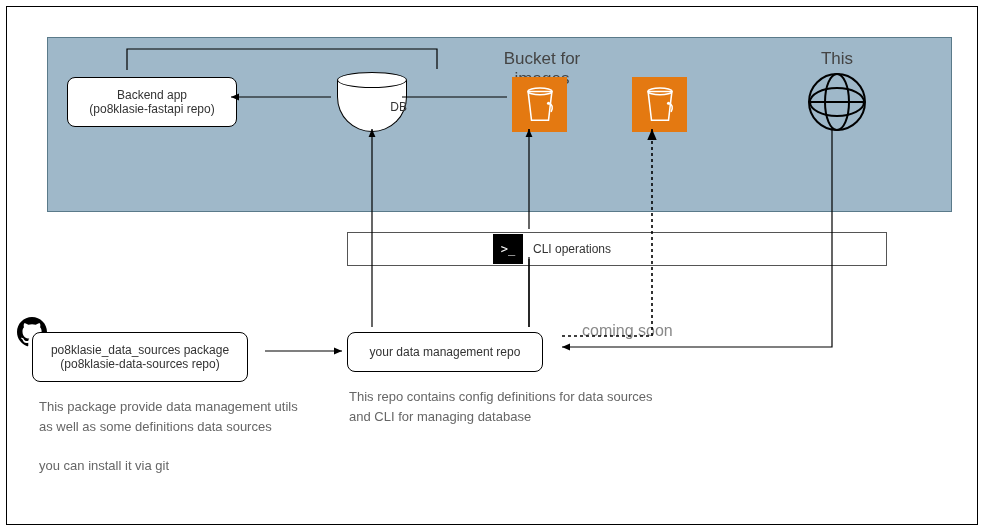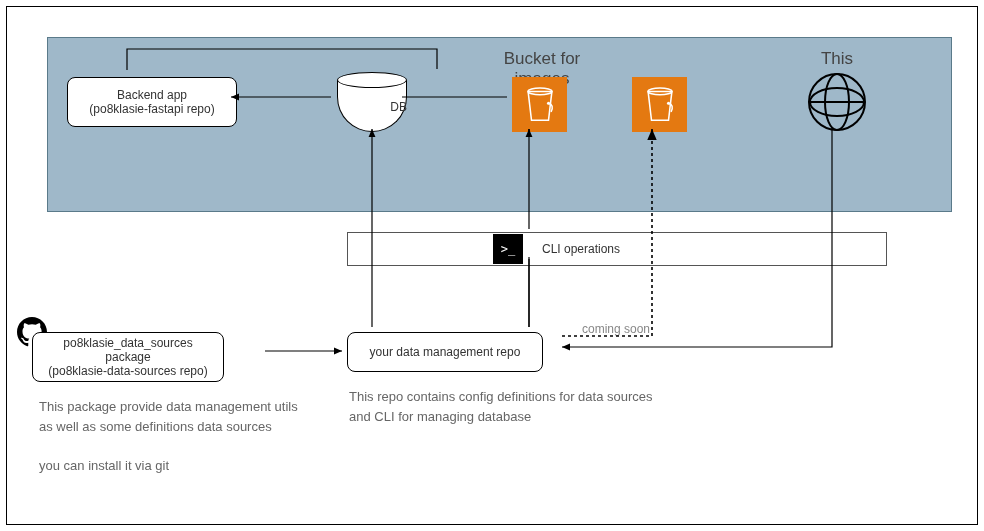--- a/index.html
+++ b/index.html
@@ -13,28 +13,28 @@
 .db-body{position:absolute;left:0;top:8px;width:70px;height:52px;border:1px solid #000;border-top:none;border-radius:0 0 35px 35px;background:#fff}
 .db-label{position:absolute;left:0;top:28px;width:70px;text-align:right}
 .bucket{position:absolute;width:55px;height:55px;background:#e47911;display:flex;align-items:center;justify-content:center}
 .bucket1{left:505px;top:70px}
 .bucket2{left:625px;top:70px}
 .bucket svg{width:34px;height:38px}
 .label{position:absolute;text-align:center;font-size:17px;color:#444}
 .globe{position:absolute;left:800px;top:65px;width:60px;height:60px}
 .cli-box{position:absolute;left:340px;top:225px;width:540px;height:34px;border:1px solid #555;background:#fff;display:flex;align-items:center}
 .cli-icon{width:30px;height:30px;background:#000;margin-left:145px;display:flex;align-items:center;justify-content:center;color:#fff;font-family:monospace;font-size:12px}
-.cli-label{margin-left:19px}
-.pkg-box{left:25px;top:325px;width:192px;height:50px}
+.cli-label{margin-left:10px}
+.pkg-box{left:25px;top:325px;width:216px;height:50px}
 .mgmt-box{left:340px;top:325px;width:196px;height:40px}
 .gh-icon{position:absolute;left:10px;top:310px;width:30px;height:30px}
 .desc{position:absolute;font-size:13px;color:#666;line-height:1.5;max-width:260px}
 .desc1{left:32px;top:390px}
 .desc2{left:342px;top:380px;max-width:320px}
-.coming{position:absolute;left:575px;top:315px;font-size:12px;color:#888}
+.coming{position:absolute;left:575px;top:315px;font-size:16px;color:#888}
 svg.arrows{position:absolute;left:0;top:0;width:972px;height:519px;pointer-events:none}
 </style>
 </head>
 <body>
 
 <div class="canvas">
 <div class="cloud-box"></div>
 
 <div class="node backend">
   <div>Backend app</div>

